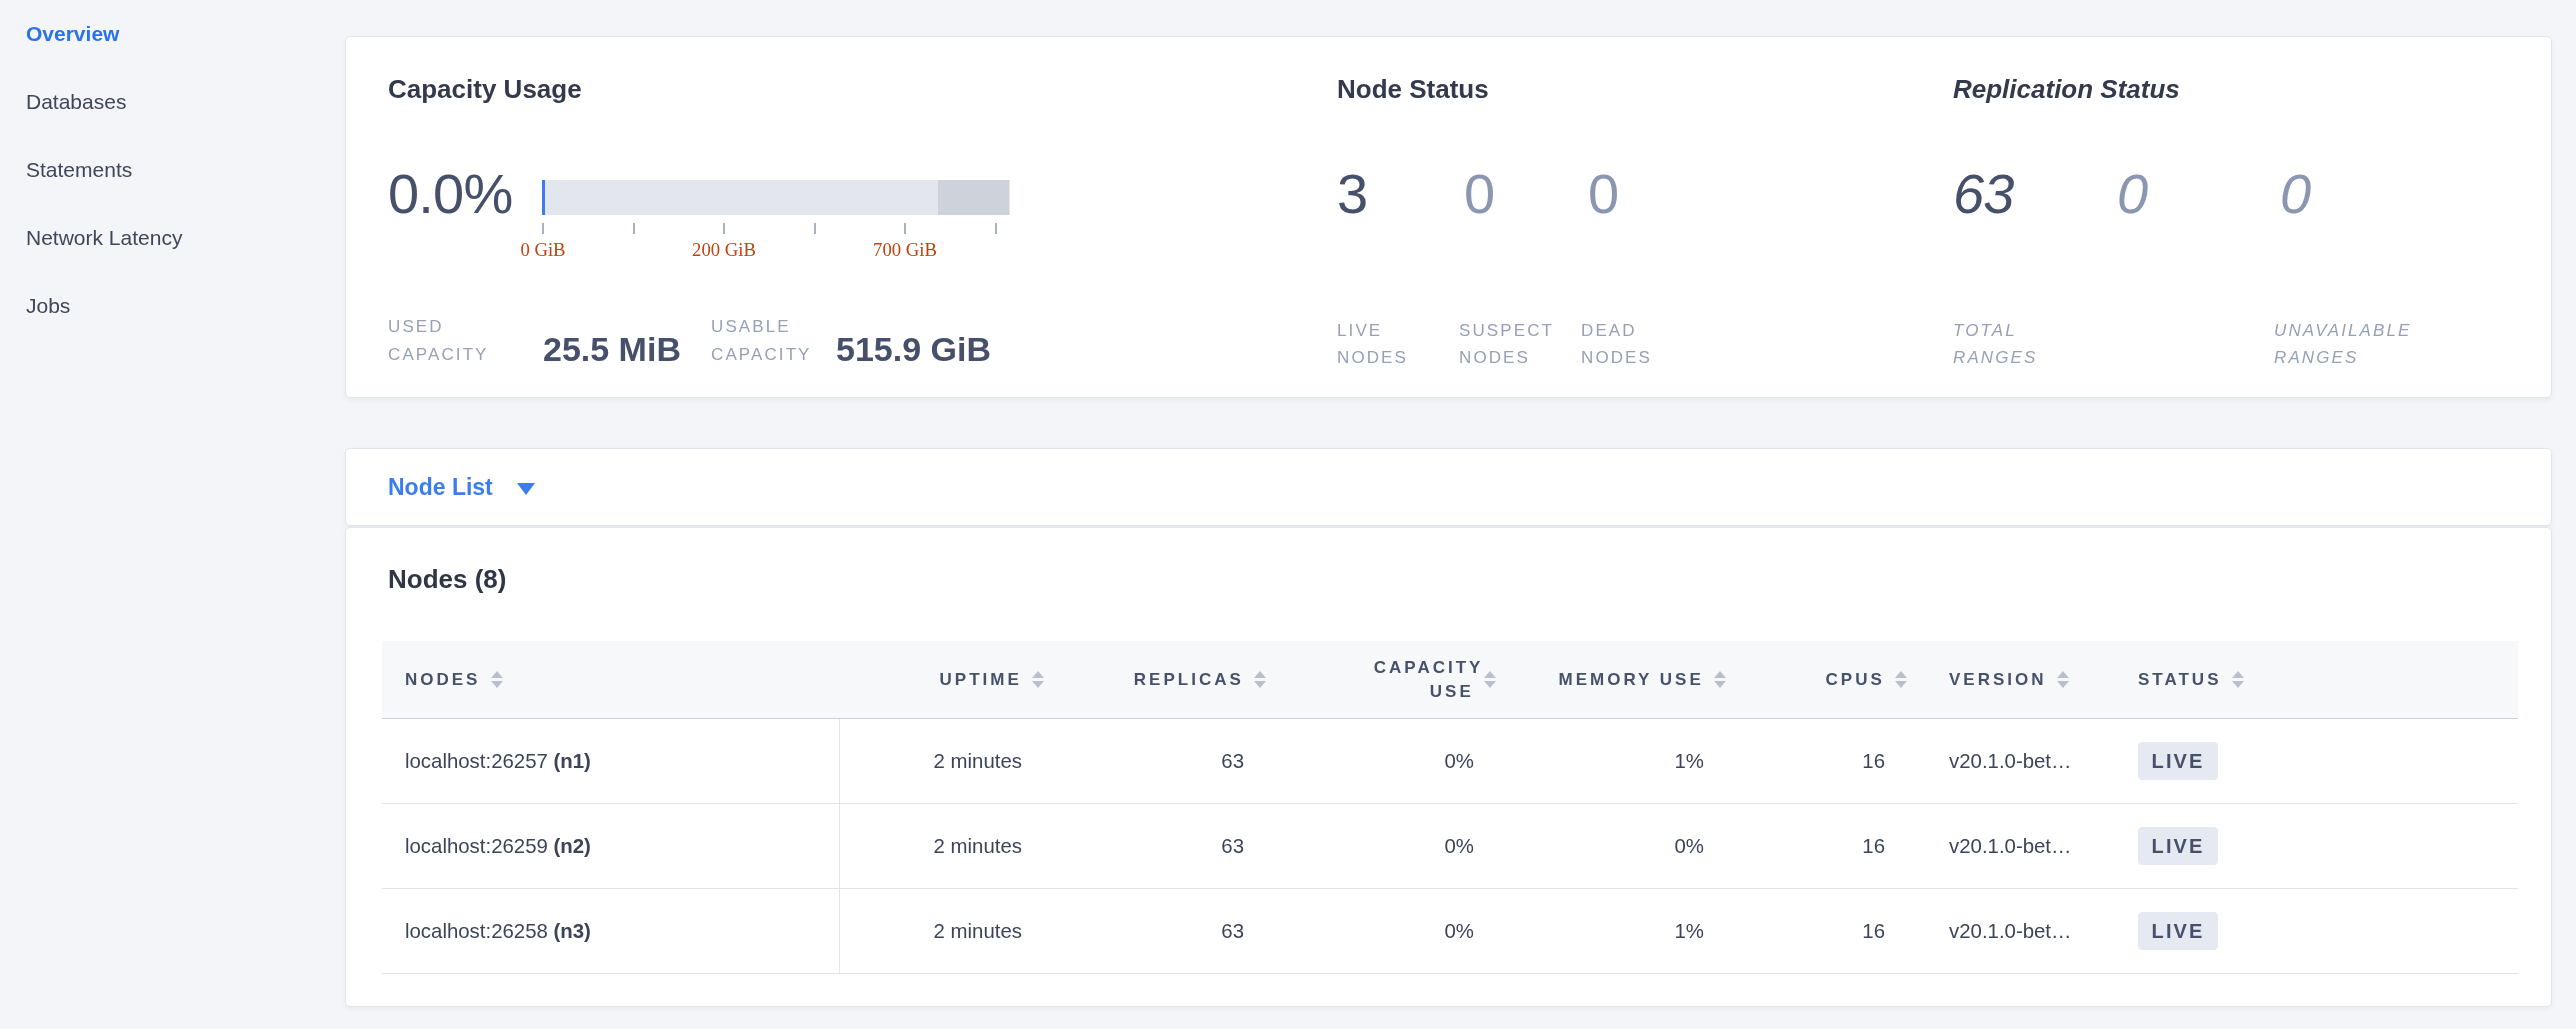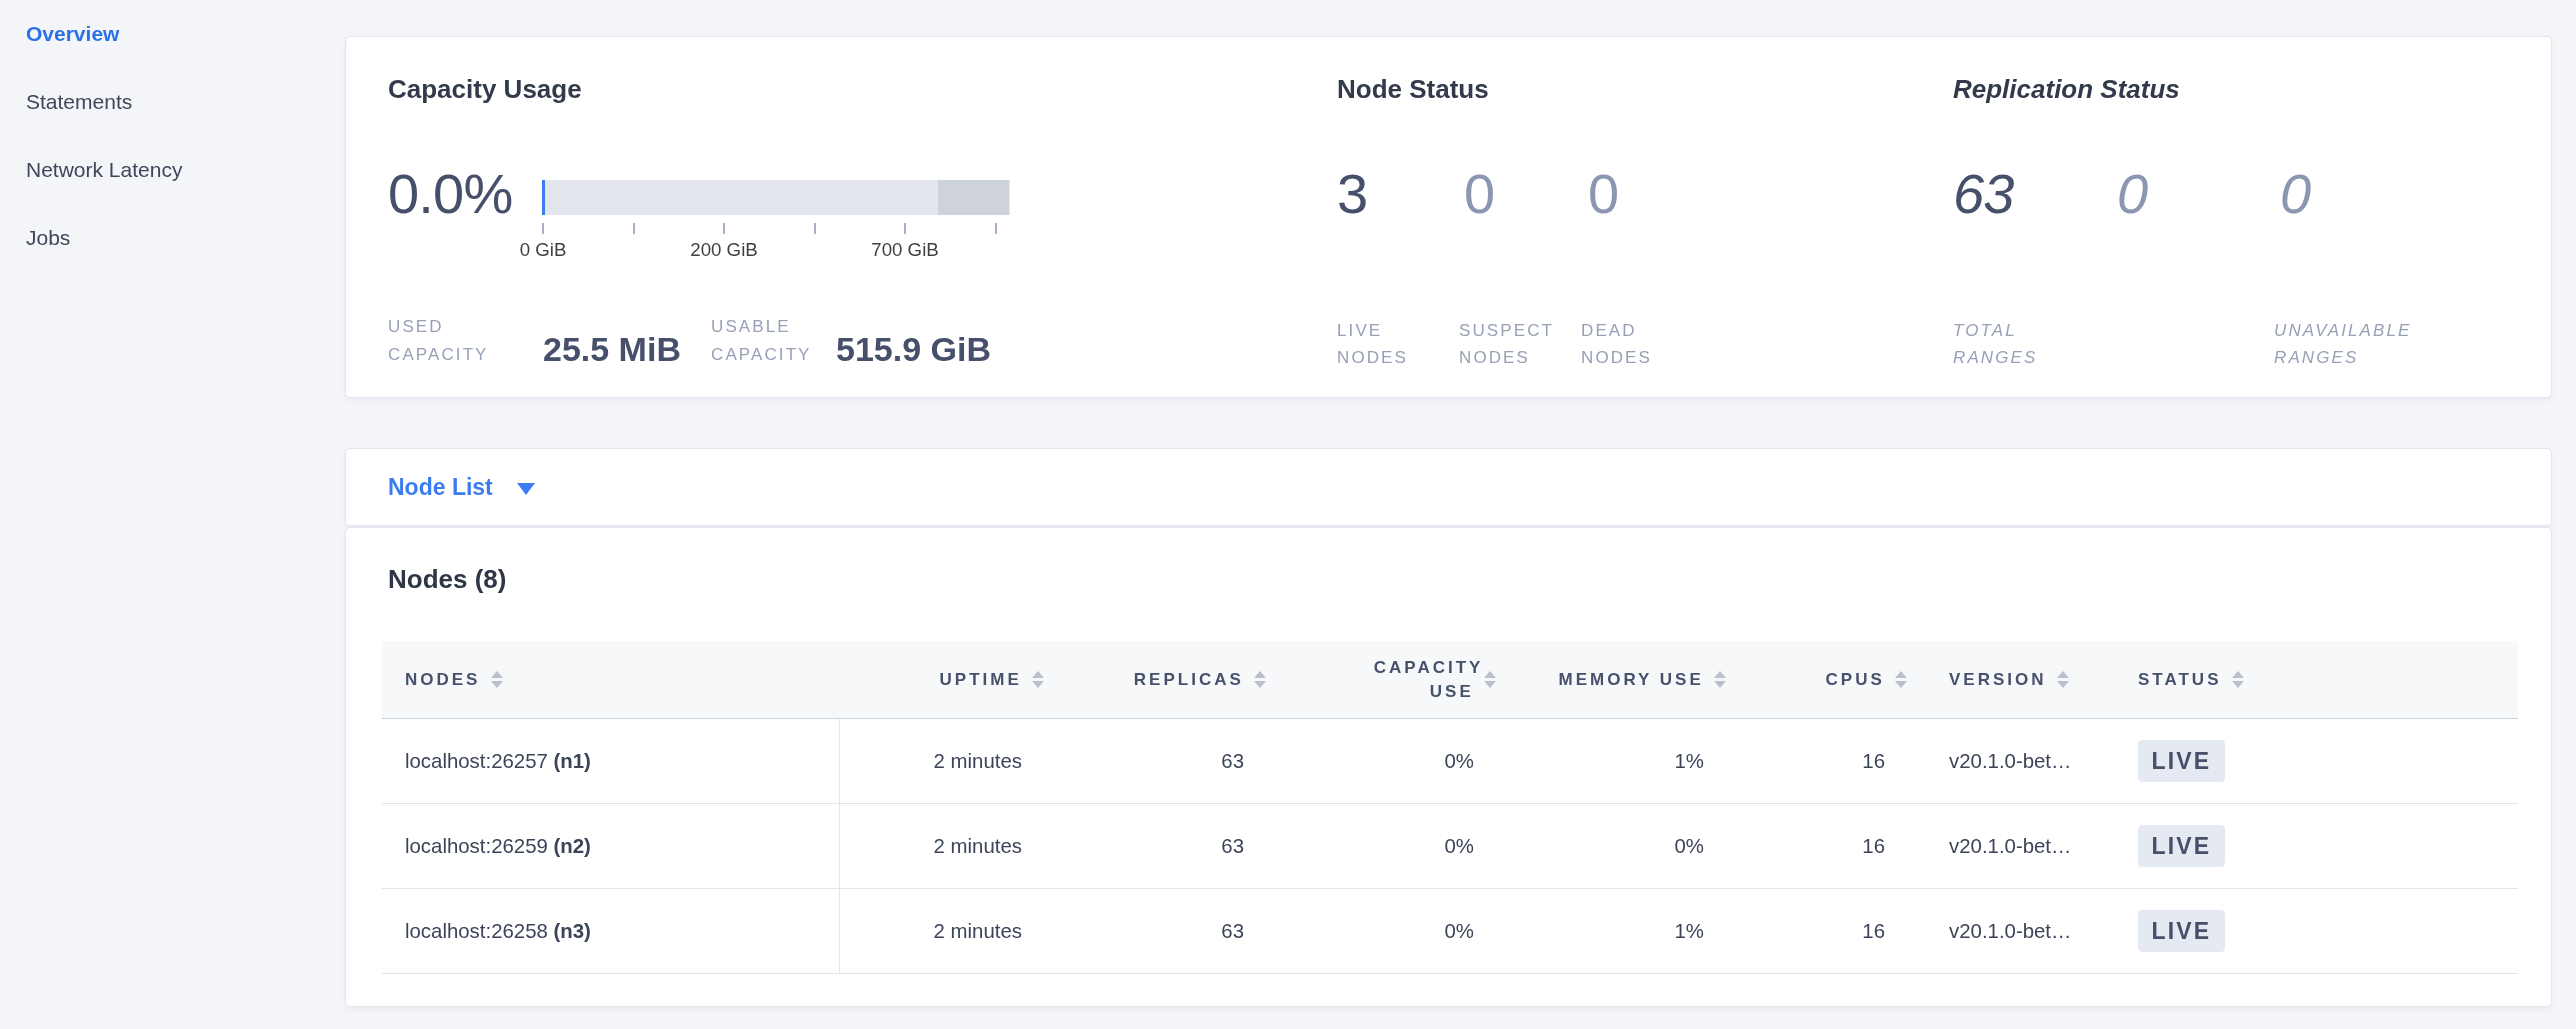--- a/index.html
+++ b/index.html
@@ -55,21 +55,21 @@
   
   .gauge-track {
     position:absolute; left:154px; top:143px; width:468px; height:35px;
     background:#e3e6ec;
   }
   .gauge-tail { position:absolute; left:396px; top:0; width:71px; height:35px; background:#cdd2db; }
   .gauge-used { position:absolute; left:0; top:0; width:3.4px; height:35px; background:#3b7cf0; }
   .gauge-tick { position:absolute; top:186px; width:1.7px; height:11px; background:#a9b0c2; }
   .gauge-tick-label {
     position:absolute; top:202px; transform:translateX(-50%);
-    font-size:18.7px; color:#404040; white-space:nowrap;
+    font-size:18.7px; color:#c2410c; white-space:nowrap;font-family:Liberation Serif, serif;
   }
 
   .stat-label {
     position:absolute; top:276px; width:112px;
     font-size:17px; letter-spacing:2.1px; line-height:1.65;
     color:#96a0b6; text-transform:uppercase;
   }
   .stat-value {
     position:absolute; top:293px;
     font-size:34px; font-weight:600; color:#46506a; white-space:nowrap;
@@ -113,30 +113,31 @@
   .cell { white-space:nowrap; overflow:hidden; }
   .c-node    { padding-left:23px; }
   .c-node b  { font-weight:700; }
   .c-right   { text-align:right; padding-right:22px; }
   .c-version { padding-left:42px; }
   .c-status  { padding-left:22px; }
 
   .badge {
     display:inline-block; padding:7.6px 13.6px; border-radius:4.2px;
     background:#e5e9f2; color:#475069;
-    font-size:23px; font-weight:700; letter-spacing:2.1px;
+    font-size:20px; font-weight:700; letter-spacing:2.1px;
   }
 
   .v-divider { position:absolute; left:457px; top:78px; width:0.8px; height:255px; background:#e2e6ee; }
 </style>
 </head>
 <body>
 
 <nav class="sidebar">
   <div class="sidebar-item active">Overview</div>
+  <div class="sidebar-item">Databases</div>
   <div class="sidebar-item">Statements</div>
   <div class="sidebar-item">Network Latency</div>
   <div class="sidebar-item">Jobs</div>
 </nav>
 
 <section class="card top-card">
 
   <div class="panel panel-capacity">
     <div class="panel-title">Capacity Usage</div>
     <div class="big-num" style="left:0;">0.0%</div>

